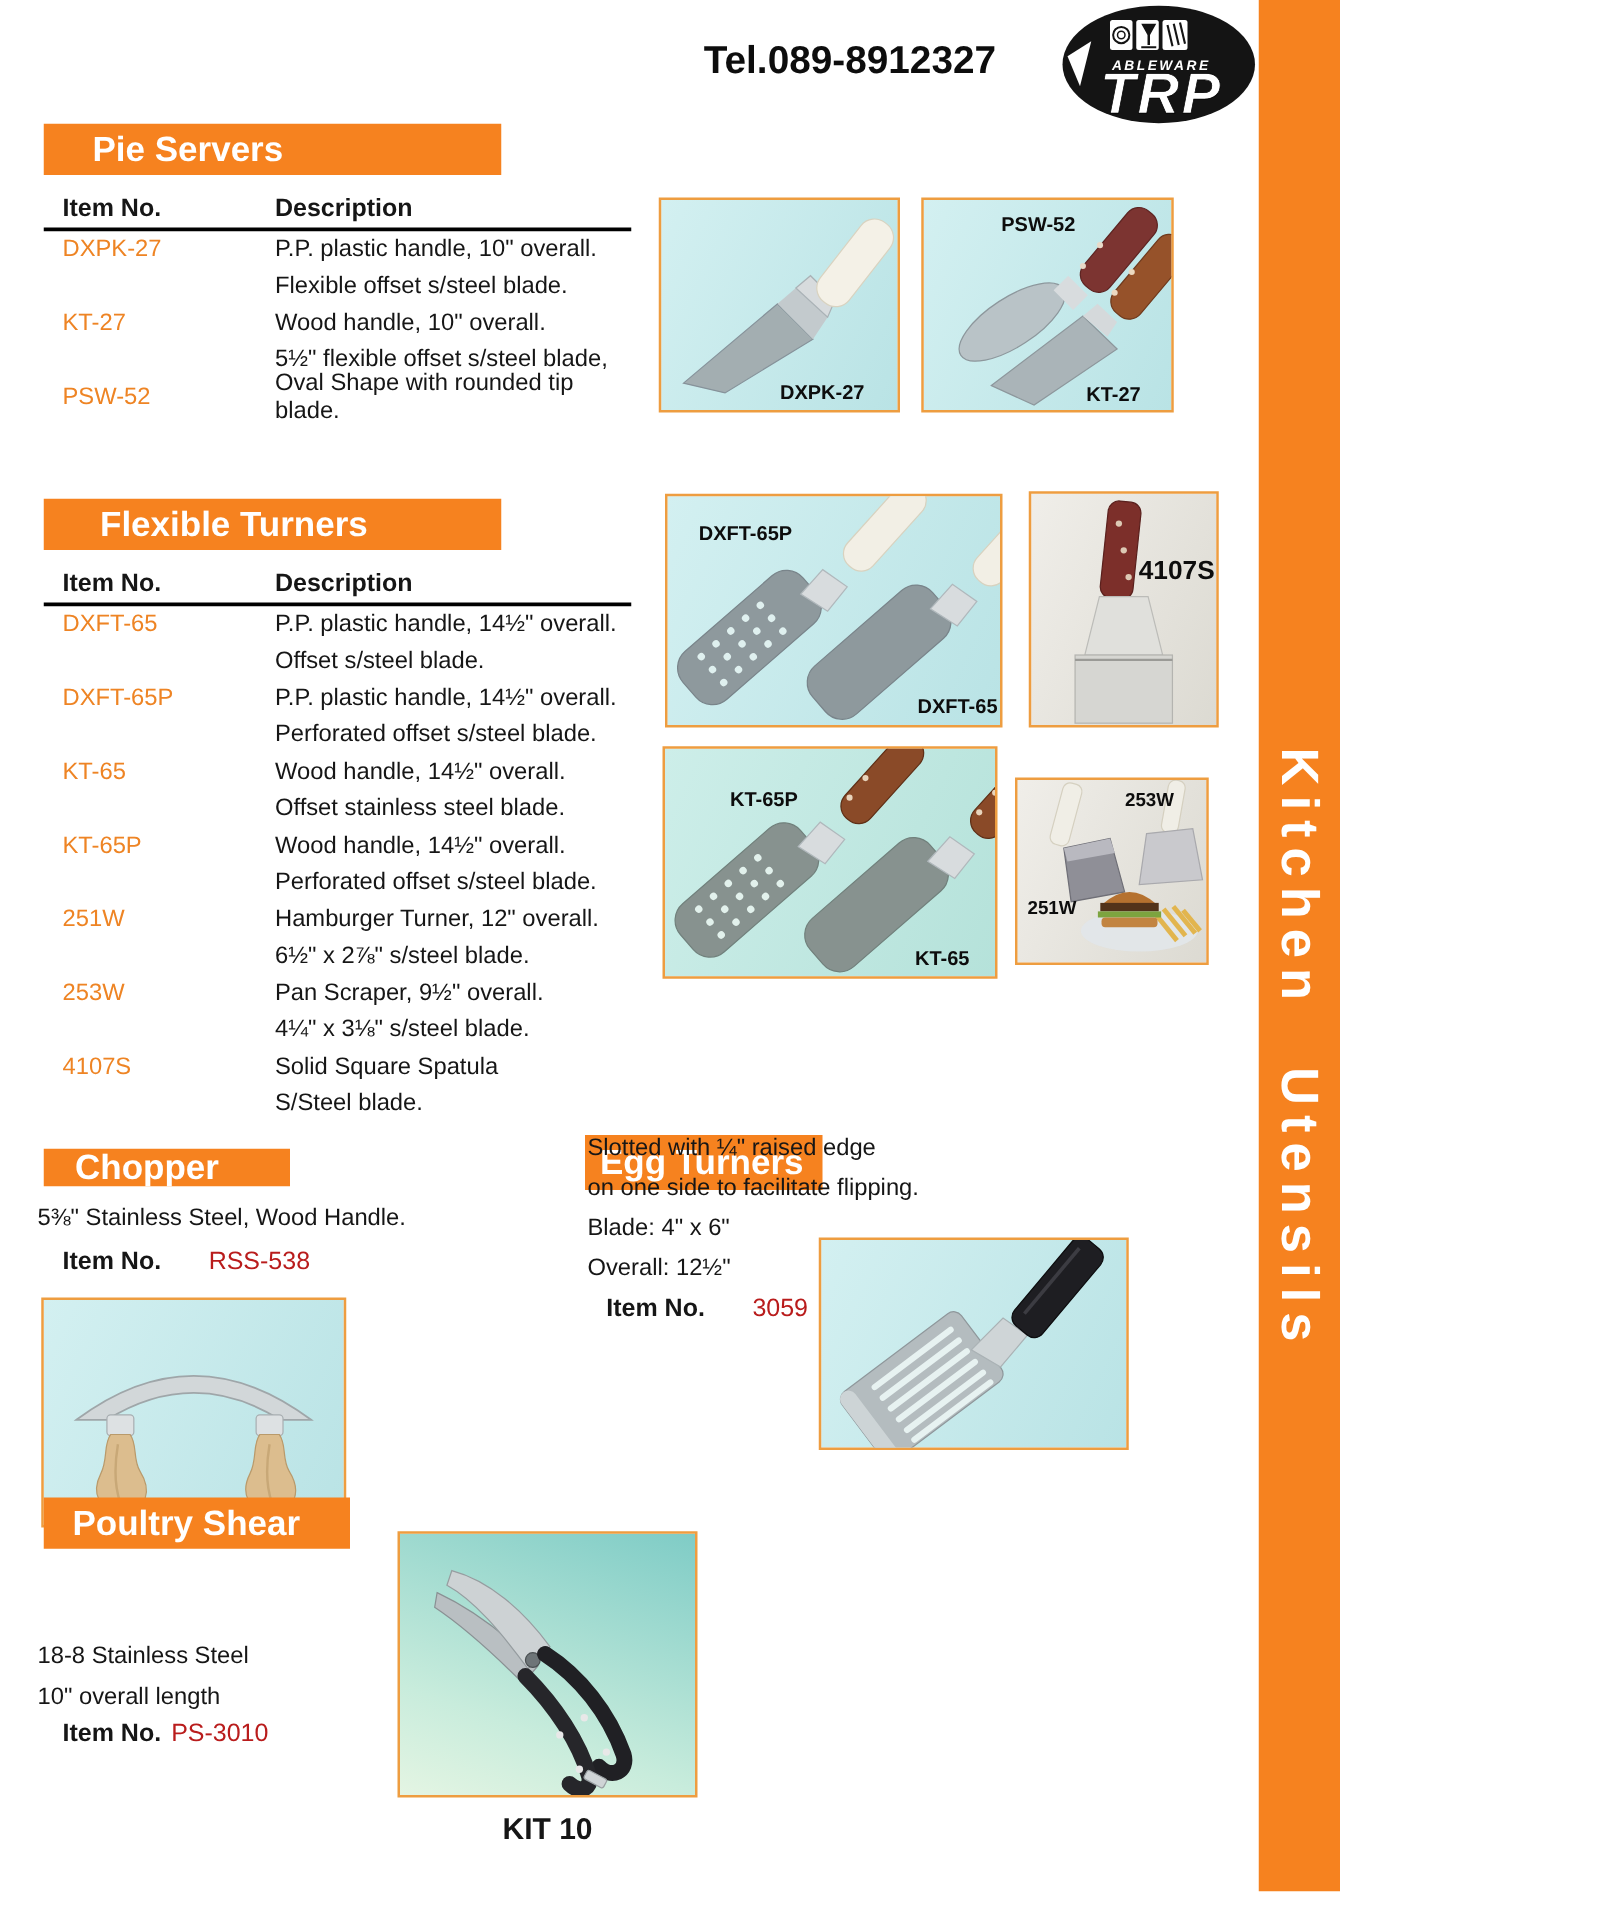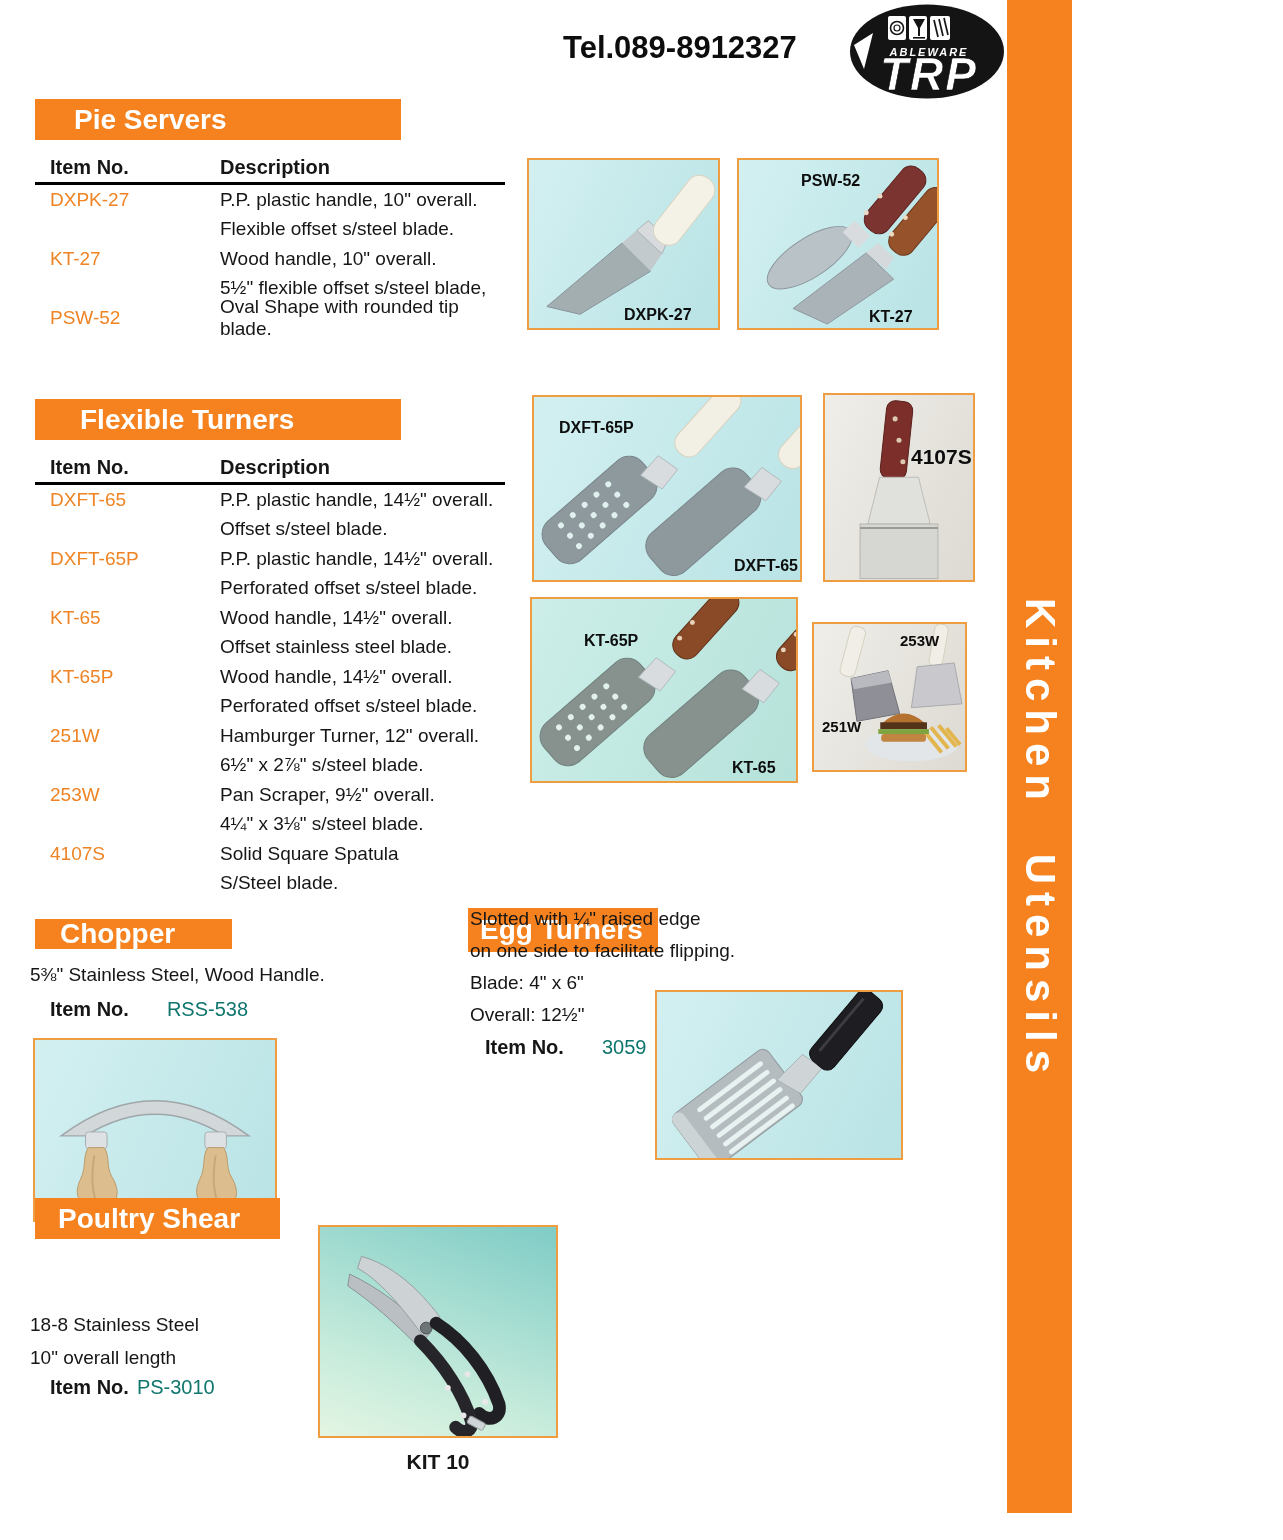--- a/index.html
+++ b/index.html
@@ -25,23 +25,23 @@
   .photo svg{display:block;width:100%;height:100%;}
   .bg-blue{background:linear-gradient(115deg,#d3f0f1,#b9e3e5);}
   .bg-blue2{background:linear-gradient(115deg,#cdeee9,#b5e2da);}
   .bg-grey{background:linear-gradient(115deg,#f0eee9,#dcdad2);}
   .bg-teal{background:linear-gradient(200deg,#7fccc6,#c8ecdc 70%,#e4f5e3);}
   .plabel{position:absolute;font-weight:bold;font-size:16px;color:#0d0d0d;white-space:nowrap;}
   .lines{position:absolute;font-size:19px;line-height:32px;}
   .oneline{position:absolute;font-size:19px;}
   .item-row{position:absolute;display:flex;align-items:baseline;font-size:20px;}
   .item-row .lbl{font-weight:bold;}
-  .item-row .val{color:#0f766e;}
+  .item-row .val{color:#b91c1c;}
   .kit{position:absolute;left:318px;top:1450px;width:240px;text-align:center;
-       font-size:21px;font-weight:bold;}
+       font-size:24px;font-weight:bold;}
 </style>
 </head>
 <body>
 
 <div class="page">
 
   <div class="tel">Tel.089-8912327</div>
 
   <svg class="logo" viewBox="0 0 158 97">
     <ellipse cx="79" cy="48.5" rx="77" ry="47" fill="#141414"></ellipse>

